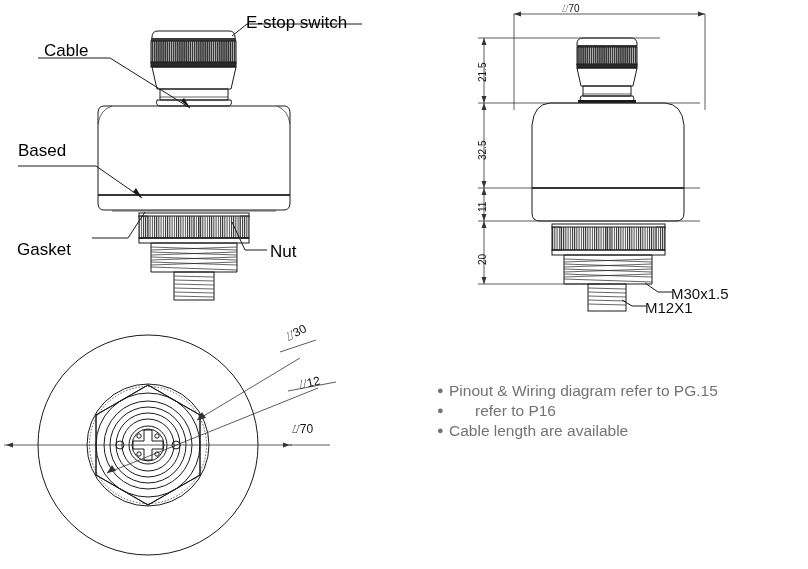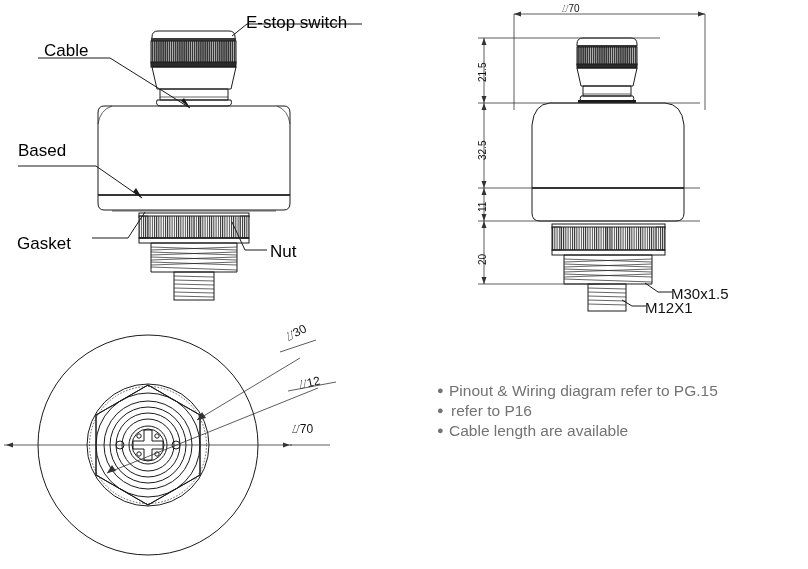--- a/index.html
+++ b/index.html
@@ -78,20 +78,21 @@
     content: "\25CF";
     position: absolute;
     left: 0;
     top: 0;
     font-size: 11px;
     line-height: 19px;
   }
   .note .cont {
     display: block;
     padding-left: 2px;
+    margin-left: 24px;
   }
 </style>
 </head>
 <body>
 
 <div id="sheet">
 
   <svg class="drw" viewBox="0 0 808 569">
     <defs>
 
@@ -363,21 +364,21 @@
       </g>
     </g>
   </svg>
 
   <div class="lbl" style="left:246px; top:14px;">E-stop switch</div>
 
   <div class="lbl" style="left:44px; top:42px;">Cable</div>
 
   <div class="lbl" style="left:18px; top:142px;">Based</div>
 
-  <div class="lbl" style="left:17px; top:235px;">Gasket</div>
+  <div class="lbl" style="left:17px; top:241px;">Gasket</div>
 
   <div class="lbl" style="left:270px; top:243px;">Nut</div>
 
   <div class="dim-lbl" style="left:562px; top:4px;">⌰70</div>
 
   <div class="dim-lbl dim-vert" style="left:478px; top:82px;">21.5</div>
 
   <div class="dim-lbl dim-vert" style="left:478px; top:160px;">32.5</div>
 
   <div class="dim-lbl dim-vert" style="left:478px; top:212px;">11</div>

